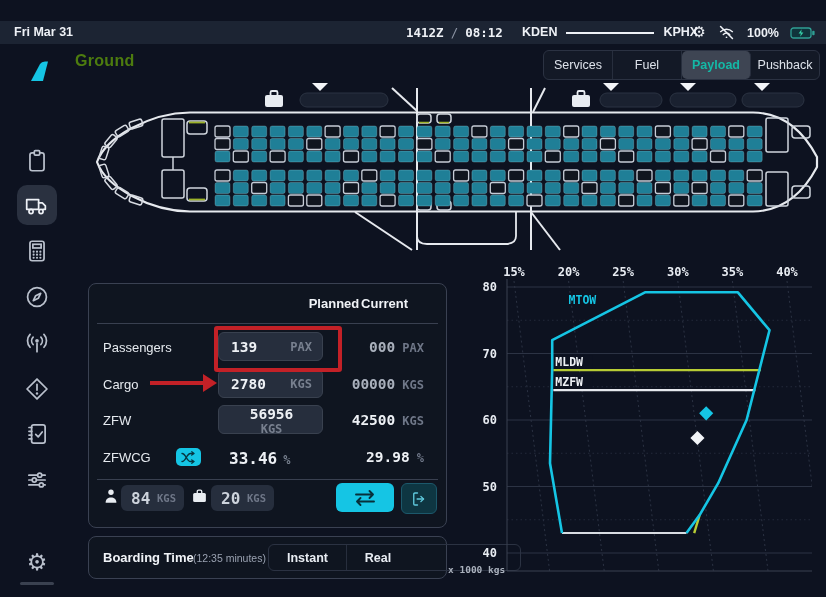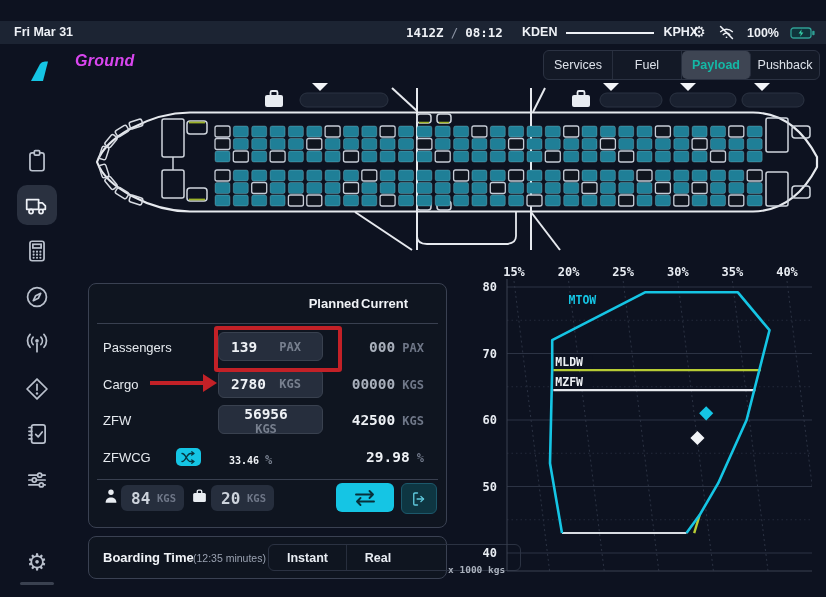--- a/index.html
+++ b/index.html
@@ -24,44 +24,44 @@
   .routeline{width:88px;height:2px;background:#eef1f6;margin-top:1px;}
   .sb-icons{position:absolute;right:10px;top:0px;height:23px;display:flex;align-items:center;gap:11px;}
   .gearglyph{font-family:"DejaVu Sans",sans-serif;font-size:15px;font-weight:normal;line-height:1;}
   
   .sidebar{position:absolute;left:0;top:44px;width:74px;height:553px;}
   .navitem{position:absolute;left:17px;width:40px;height:40px;border-radius:10px;
            display:flex;align-items:center;justify-content:center;}
   .navitem.active{background:#2a3140;}
   .sidebar .divider{position:absolute;left:20px;top:538px;width:34px;height:3px;border-radius:2px;background:#3a4150;}
   
-  .pagetitle{position:absolute;left:75px;top:52px;color:#d946ef;font-size:16px;font-weight:bold;letter-spacing:.3px;font-style:italic;}
+  .pagetitle{position:absolute;left:75px;top:52px;color:#4d7c0f;font-size:16px;font-weight:bold;letter-spacing:.3px;}
   .logo{position:absolute;left:30px;top:60px;}
   .tabbar{position:absolute;left:543px;top:50px;width:275px;height:28px;background:#131926;
           border:1px solid #2b3242;border-radius:6px;display:flex;overflow:hidden;}
   .tab{flex:1;display:flex;align-items:center;justify-content:center;color:#dde2ea;
        font-size:12.5px;border-right:1px solid #272e3d;cursor:pointer;}
   .tab:last-child{border-right:none;}
   .tab.active{background:#3e4553;border-radius:5px;color:#14b8a6;font-weight:bold;}
   
   .panel{position:absolute;background:#0f1520;border:1px solid #3a4152;border-radius:8px;}
   #payload-panel{left:88px;top:283px;width:357px;height:243px;}
   .colhead{position:absolute;top:12px;color:#f0f3f7;font-size:13px;font-weight:bold;}
   .hdivider{position:absolute;left:8px;right:8px;height:1px;background:#394050;}
   .rowlabel{position:absolute;left:14px;color:#e6eaef;font-size:13px;}
   .inputbox{position:absolute;left:129px;width:105px;height:29px;background:#262e3d;
             border:1px solid #39414f;border-radius:6px;display:flex;align-items:center;
-            justify-content:space-between;padding:0 21px 0 12px;box-sizing:border-box;cursor:text;}
+            justify-content:space-between;padding:0 10px 0 12px;box-sizing:border-box;cursor:text;}
   .inputbox .val{color:#eef1f5;font-size:14.5px;font-weight:bold;}
   .inputbox .unit{color:#78808f;font-size:12px;font-weight:bold;}
   .curcell{position:absolute;right:22px;display:flex;gap:7px;align-items:baseline;}
   .curcell .val{color:#eef1f5;font-size:14.5px;font-weight:bold;}
   .curcell.dim .val{color:#a9b0bc;}
   .curcell .unit{color:#6f7788;font-size:12px;font-weight:bold;}
-  .pctval{color:#eef1f5;font-size:10px;font-weight:bold;}
+  .pctval{color:#eef1f5;font-size:16px;font-weight:bold;}
   .pctunit{color:#78808f;font-size:12px;font-weight:bold;margin-left:6px;}
   .chip{position:absolute;width:63px;height:26px;background:#262e3d;border-radius:6px;
         display:flex;align-items:center;justify-content:space-between;
         padding:0 8px 0 10px;box-sizing:border-box;cursor:text;}
   .chip .val{color:#cdd3dc;font-size:16px;font-weight:bold;}
   .chip .unit{color:#6f7788;font-size:10.5px;font-weight:bold;}
   .cyanbtn{position:absolute;background:#15c5e4;border-radius:6px;display:flex;
            align-items:center;justify-content:center;cursor:pointer;}
   .darkbtn{position:absolute;background:#0e3642;border:1px solid #1c586b;border-radius:6px;
            display:flex;align-items:center;justify-content:center;cursor:pointer;}

